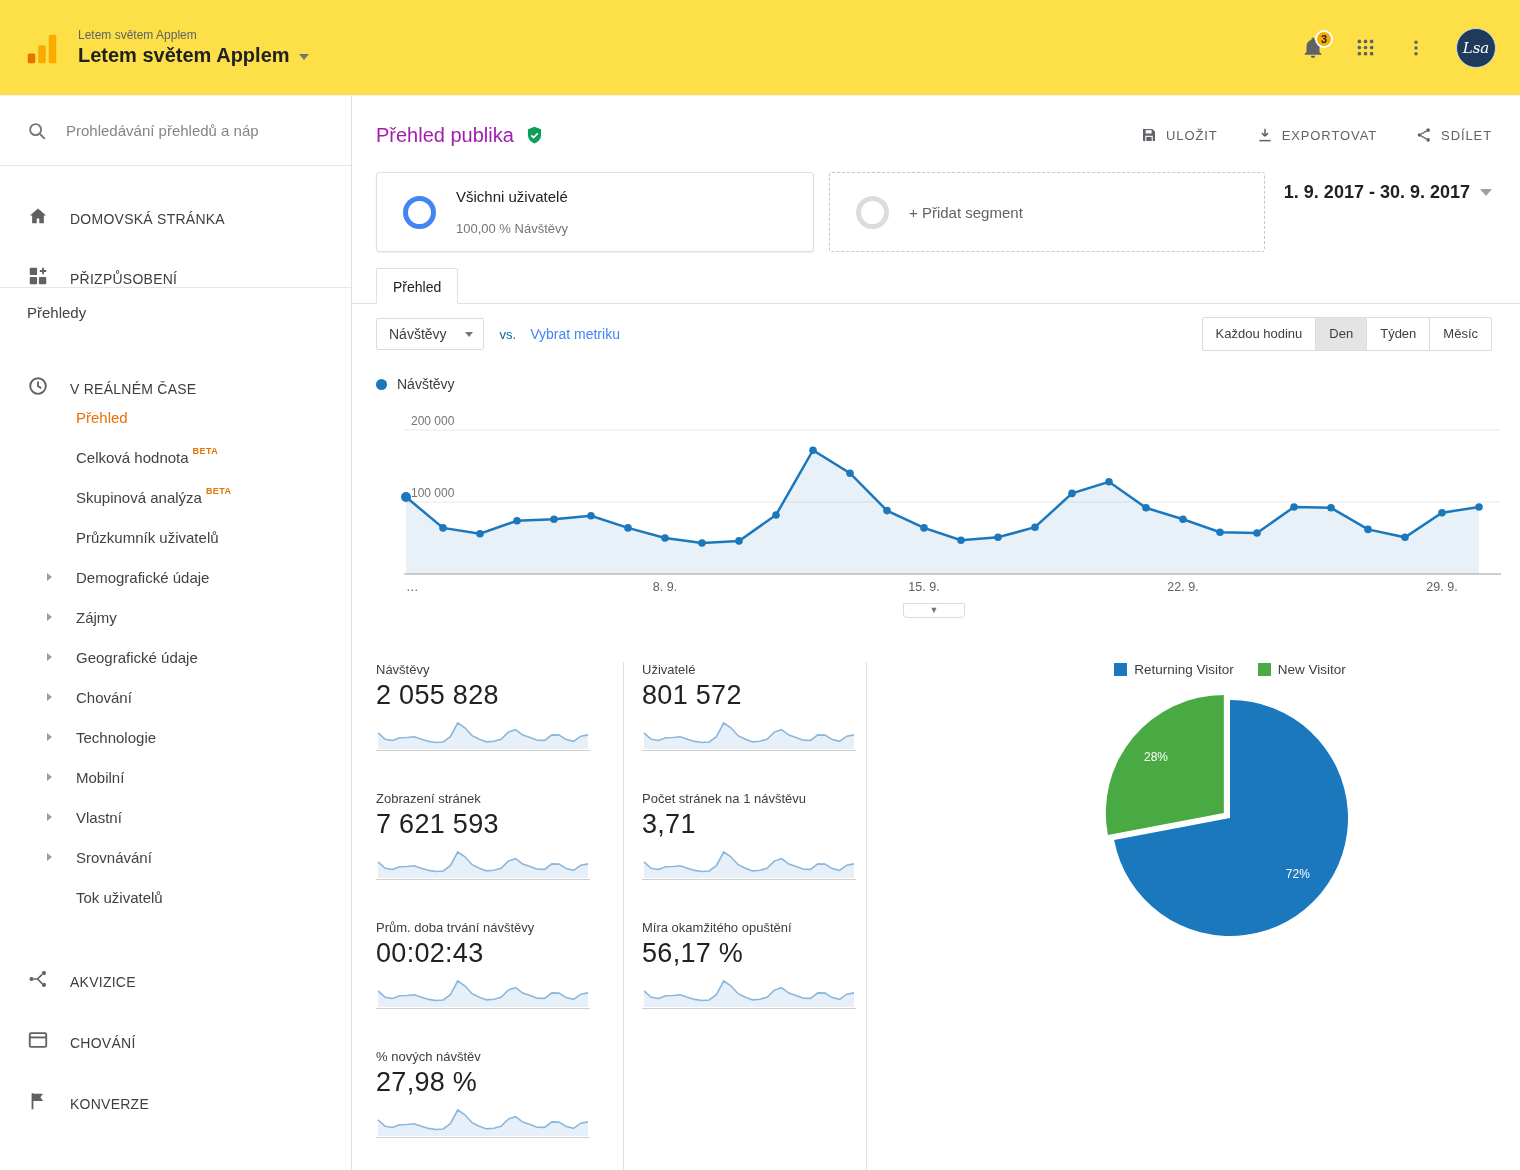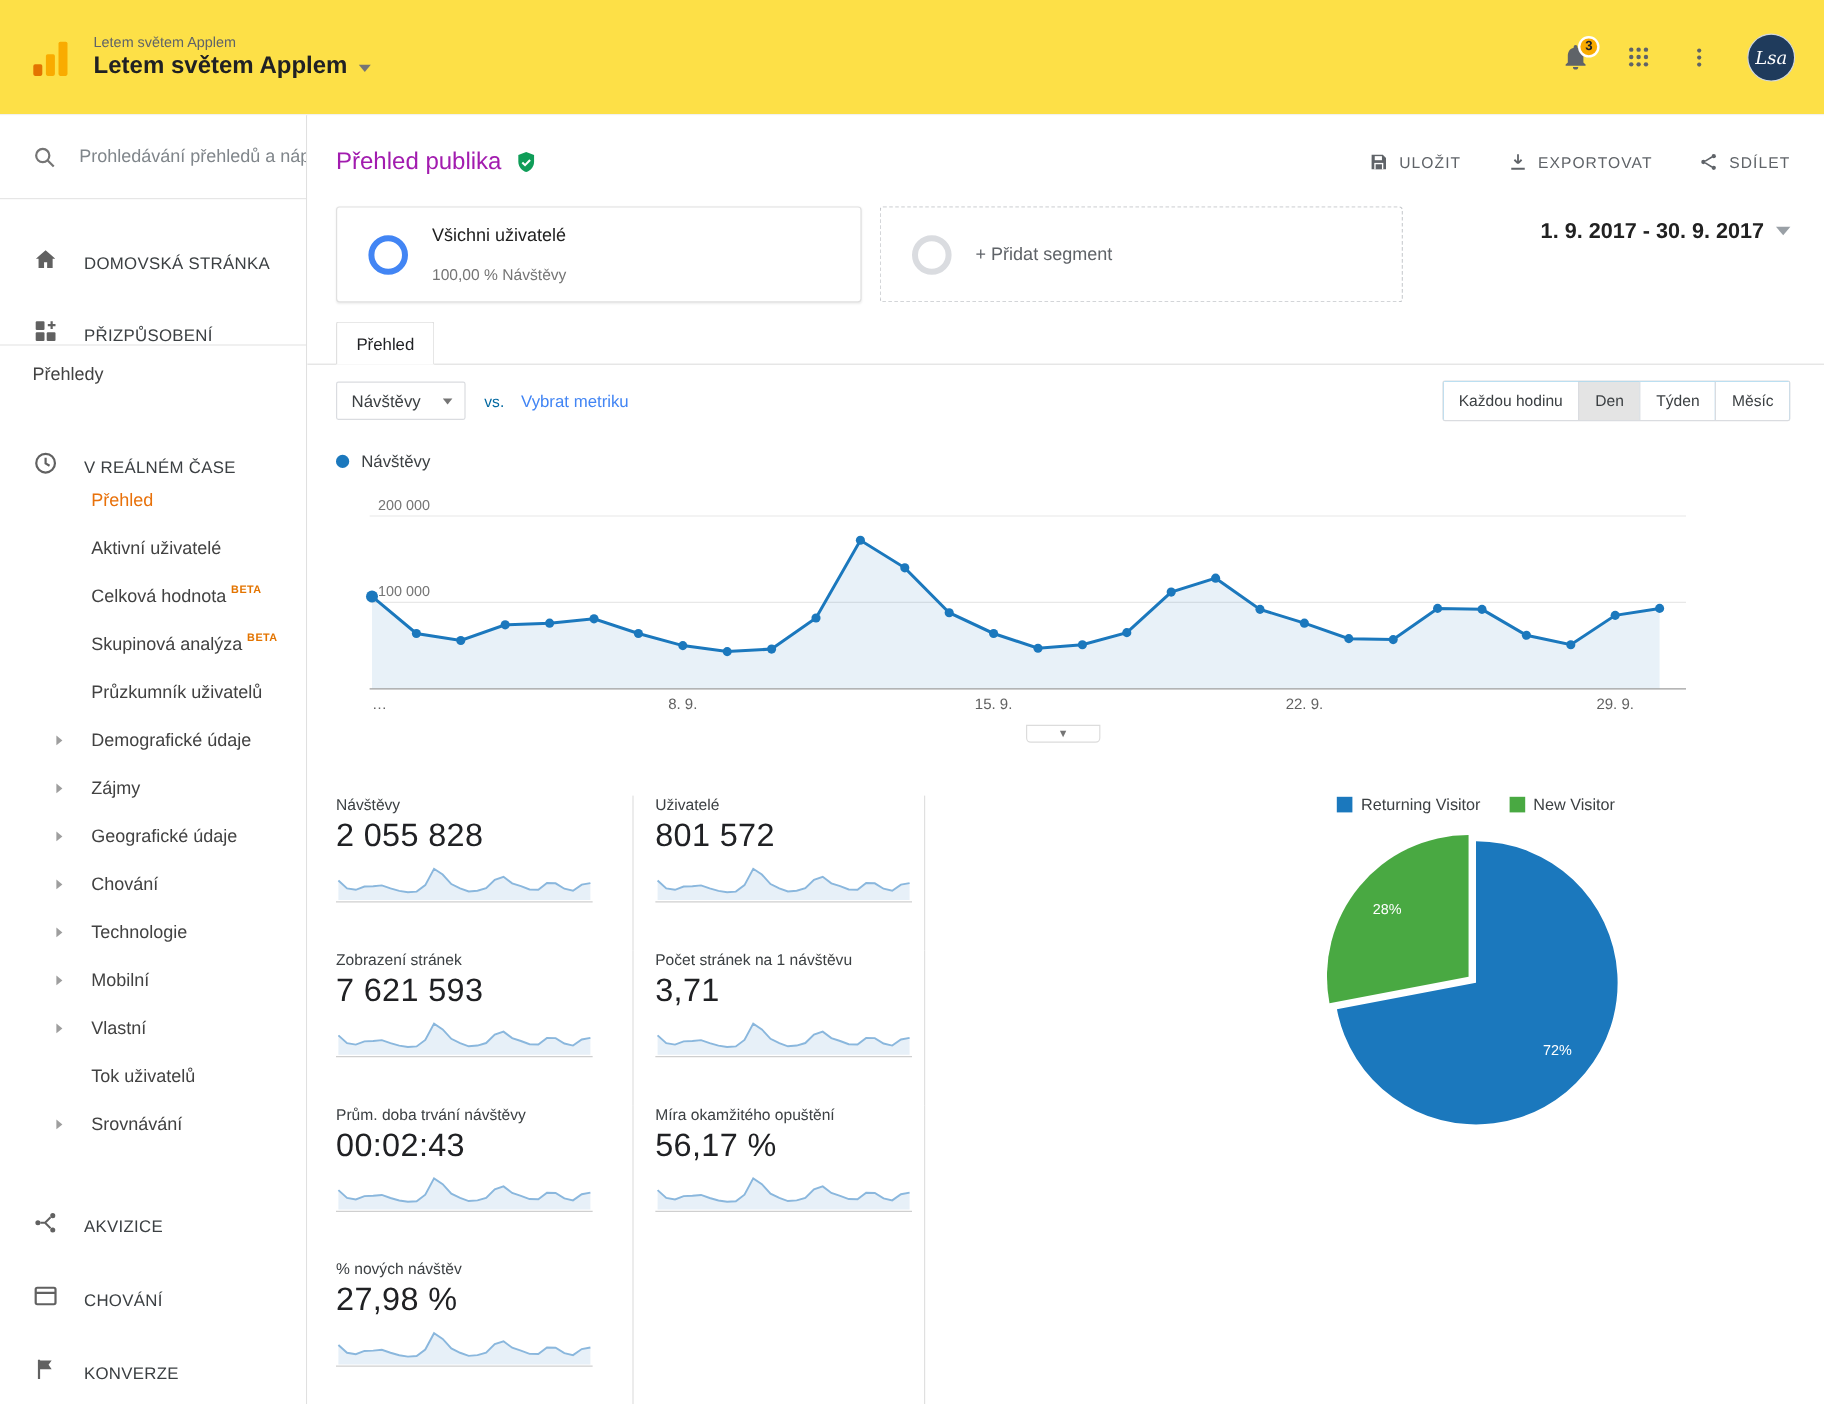--- a/index.html
+++ b/index.html
@@ -16,21 +16,21 @@
   .acct-large { font-size: 20px; font-weight: 700; color: #202124; display: flex; align-items: center; gap: 9px; }
   .caret-down { width: 0; height: 0; border-left: 5px solid transparent; border-right: 5px solid transparent; border-top: 6px solid #757575; margin-top: 3px; }
   .header-icons { margin-left: auto; display: flex; align-items: center; gap: 30px; }
   .hicon { position: relative; cursor: pointer; display: flex; align-items: center; }
   .badge { position: absolute; top: -6px; right: -8px; background: #f9ab00; color: #202124; font-size: 11px; font-weight: 700; width: 18px; height: 18px; border-radius: 50%; display: flex; align-items: center; justify-content: center; border: 2px solid #fff; }
   .avatar { width: 40px; height: 40px; border-radius: 50%; background: #1f3b5c; color: #fff; display: flex; align-items: center; justify-content: center; font-family: "DejaVu Serif", serif; font-style: italic; font-size: 15px; cursor: pointer; border: 1px solid #d2d8de; }
 
   .body-row { display: flex; flex: 1; min-height: 0; }
 
   
-  aside { width: 256px; flex: 0 0 auto; border-right: 1px solid #e0e0e0; overflow: hidden; background: #fff; }
+  aside { width: 352px; flex: 0 0 auto; border-right: 1px solid #e0e0e0; overflow: hidden; background: #fff; }
   .search-row { height: 70px; display: flex; align-items: center; padding: 0 12px 0 26px; border-bottom: 1px solid #e6e6e6; gap: 18px; }
   .search-row input { border: none; outline: none; font-size: 15px; color: #424242; width: 230px; font-family: inherit; }
   .search-row input::placeholder { color: #80868b; }
   .nav-item { height: 61px; display: flex; align-items: flex-end; padding-left: 27px; gap: 21px; cursor: pointer; }
   .nav-item .nav-label { font-size: 14px; color: #3c4043; letter-spacing: .25px; }
   .nav-item.active .nav-label { color: #202124; }
   .nav-divider { border-bottom: 1px solid #e6e6e6; }
   .section-label { height: 48px; display: flex; align-items: center; padding-left: 27px; font-size: 15px; color: #424242; }
   .icon-cell { width: 22px; flex: 0 0 auto; display: flex; justify-content: center; }
   .sub-item { position: relative; height: 40px; display: flex; align-items: center; padding-left: 76px; font-size: 15px; color: #424242; cursor: pointer; }
@@ -197,23 +197,20 @@
         </span>
         <span class="nav-label">V REÁLNÉM ČASE</span>
       </div>
 
 
       <div>
           <div class="sub-item active">
             <span class="sub-label">Přehled</span>
           </div>
           <div class="sub-item">
-            <span class="sub-label">Aktivní uživatelé</span>
-          </div>
-          <div class="sub-item">
             <span class="sub-label">Celková hodnota</span>
             <span class="beta">BETA</span>
           </div>
           <div class="sub-item">
             <span class="sub-label">Skupinová analýza</span>
             <span class="beta">BETA</span>
           </div>
           <div class="sub-item">
             <span class="sub-label">Průzkumník uživatelů</span>
           </div>
@@ -239,25 +236,25 @@
           </div>
           <div class="sub-item">
             <span class="expand-arrow"></span>
             <span class="sub-label">Mobilní</span>
           </div>
           <div class="sub-item">
             <span class="expand-arrow"></span>
             <span class="sub-label">Vlastní</span>
           </div>
           <div class="sub-item">
+            <span class="expand-arrow"></span>
+            <span class="sub-label">Srovnávání</span>
+          </div>
+          <div class="sub-item">
             <span class="sub-label">Tok uživatelů</span>
-          </div>
-          <div class="sub-item">
-            <span class="expand-arrow"></span>
-            <span class="sub-label">Srovnávání</span>
           </div>
         </div>
       <div class="sub-gap"></div>
 
       <div class="nav-item">
         <span class="icon-cell">
           <svg viewBox="0 0 24 24" width="22" height="22">
             <g fill="#616161">
                 <circle cx="5" cy="12" r="2.3"></circle>
                 <circle cx="18.5" cy="5.5" r="2.3"></circle>

